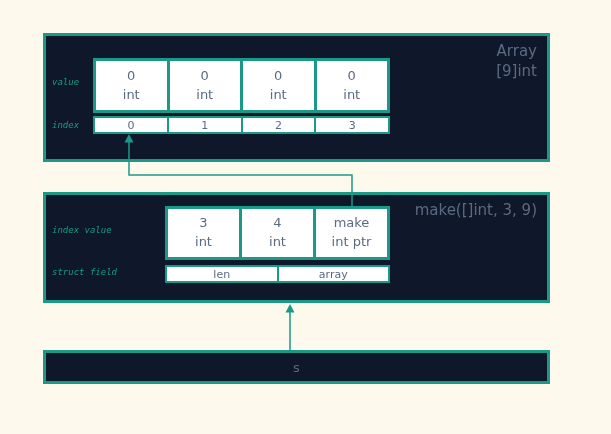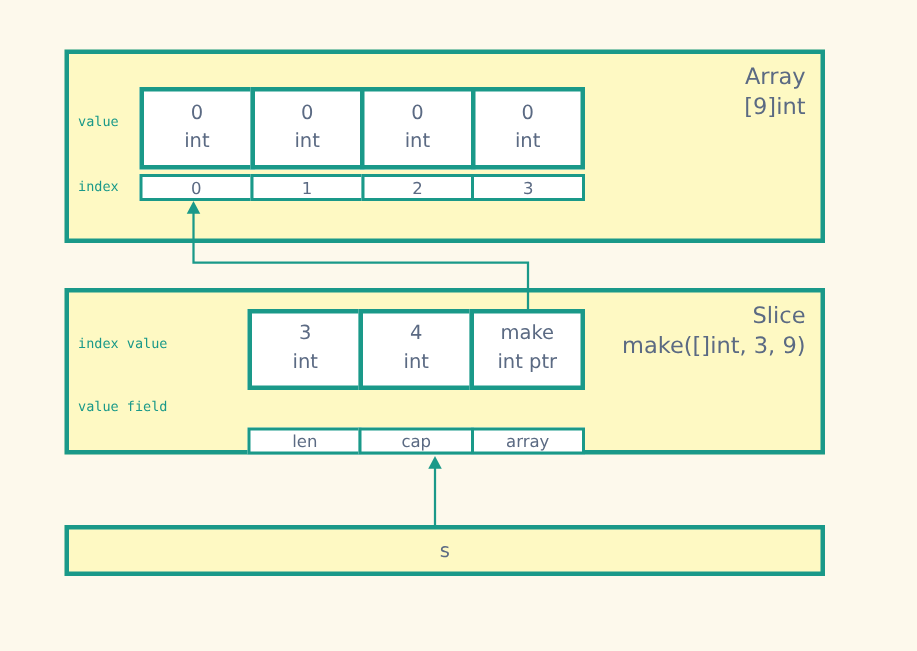--- a/index.html
+++ b/index.html
@@ -6,53 +6,53 @@
     --teal:#1a9989;
     --text:#5b6a83;
     --bg:#fdf9ec;
   }
   html,body{margin:0;padding:0;background:var(--bg);}
   .canvas{
     position:relative;width:611px;height:434px;background:var(--bg);
     font-family:"DejaVu Sans","Liberation Sans",sans-serif;overflow:hidden;
   }
   .box{
-    position:absolute;left:43px;width:507px;background:#fef9c3;
+    position:absolute;left:43px;width:507px;background:#0f172a;
     border:3px solid var(--teal);box-sizing:border-box;
   }
   .array-box{top:33px;height:129px;}
   .slice-box{top:192px;height:111px;}
   .s-box{
     top:350px;height:34px;display:flex;align-items:center;justify-content:center;
     color:var(--text);font-size:13px;
   }
   .box-title{
     position:absolute;top:5px;right:10px;text-align:right;
     color:var(--text);font-size:15px;line-height:1.35;white-space:nowrap;
   }
   .row-label{
     position:absolute;left:6px;
     font-family:"DejaVu Sans Mono","Liberation Mono",monospace;
-    font-size:9px;color:var(--teal);letter-spacing:0px;white-space:nowrap;
+    font-size:9px;color:var(--teal);letter-spacing:0px;white-space:nowrap;font-style:italic;
   }
   .lbl-value{top:41px;}
   .lbl-index{top:84px;}
   .lbl-field{top:30px;}
   .lbl-struct{top:72px;}
   .cell-row{position:absolute;display:flex;box-sizing:border-box;}
   .value-row{left:47px;top:22px;width:297px;height:55px;}
   .field-row{left:119px;top:11px;width:225px;height:54px;}
   .vcell{
     flex:1;border:3px solid var(--teal);margin-left:-3px;background:#fff;
     display:flex;flex-direction:column;align-items:center;justify-content:center;
     color:var(--text);font-size:13px;line-height:1.45;box-sizing:border-box;
   }
   .vcell:first-child{margin-left:0;}
   .index-row{left:47px;top:80px;width:297px;height:18px;}
-  .struct-row{left:119px;top:70px;width:225px;height:18px;margin-top:20px;}
+  .struct-row{left:119px;top:70px;width:225px;height:18px;}
   .icell{
     flex:1;border:2px solid var(--teal);margin-left:-2px;background:#fff;
     display:flex;align-items:center;justify-content:center;
     color:var(--text);font-size:11px;box-sizing:border-box;
   }
   .icell:first-child{margin-left:0;}
   .arrows{position:absolute;left:0;top:0;pointer-events:none;}
   .arrow-line{stroke:var(--teal);stroke-width:1.5;fill:none;}
   .arrow-head{fill:var(--teal);stroke:none;}
 </style>
@@ -91,44 +91,42 @@
     <div class="cell-row index-row">
       <div class="icell">0</div>
       <div class="icell">1</div>
       <div class="icell">2</div>
       <div class="icell">3</div>
     </div>
   </div>
 
   <div class="box slice-box">
     <div class="box-title">
-      <div>Slice</div>
       <div>make([]int, 3, 9)</div>
     </div>
     <div class="row-label lbl-field">index value</div>
-    <div class="row-label lbl-struct">value field</div>
+    <div class="row-label lbl-struct">struct field</div>
 
     <div class="cell-row field-row">
       <div class="vcell">
         <span>3</span>
         <span>int</span>
       </div>
       <div class="vcell">
         <span>4</span>
         <span>int</span>
       </div>
       <div class="vcell">
         <span>make</span>
         <span>int ptr</span>
       </div>
     </div>
 
     <div class="cell-row struct-row">
       <div class="icell">len</div>
-      <div class="icell">cap</div>
       <div class="icell">array</div>
     </div>
   </div>
 
   <div class="box s-box">
     <span>s</span>
   </div>
 
   <svg class="arrows" width="611" height="434" viewBox="0 0 611 434">
     <g>

